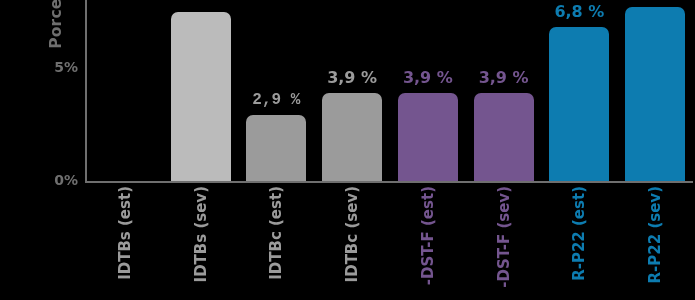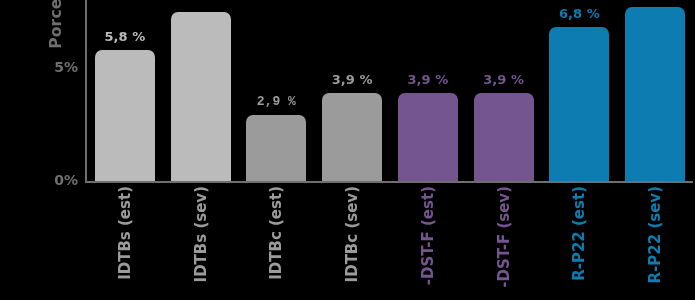--- a/index.html
+++ b/index.html
@@ -30,21 +30,21 @@
   
   .ytick{position:absolute;right:0;color:#6f6f6f;font-size:14px;font-weight:bold;white-space:nowrap;}
   .ytick-wrap{position:absolute;left:0;width:78px;text-align:right;}
 
   
   .bars{position:absolute;left:87px;top:0;width:606px;height:181px;}
   .bar-slot{position:absolute;bottom:0;height:181px;}
   .bar{position:absolute;left:0;right:0;bottom:0;border-radius:7px 7px 0 0;}
   .bar-label{
     position:absolute;left:50%;transform:translateX(-50%);
-    font-size:13px;font-weight:bold;white-space:nowrap;
+    font-size:16px;font-weight:bold;white-space:nowrap;
   }
 
   
   .xlabels{position:absolute;left:87px;top:186px;width:606px;height:114px;}
   .xlabel-slot{position:absolute;top:0;height:114px;overflow:hidden;}
   .xlabel{
     position:absolute;
     top:0; left:50%;
     transform-origin:0 0;
     transform:rotate(-90deg) translate(-100%,-50%);
@@ -65,24 +65,20 @@
   <div id="yticks">
       <div class="ytick-wrap" style="top: 172px;">
         <span class="ytick">0%</span>
       </div>
       <div class="ytick-wrap" style="top: 59px;">
         <span class="ytick">5%</span>
       </div>
     </div>
 
   <div class="bars" id="bars">
-      <div class="bar-slot" style="left: 7.875px; width: 60px;">
-        <div class="bar" title="IDTBs (est)" style="height: 131.08px; background: rgb(187, 187, 187);"></div>
-        <div class="bar-label" style="color: rgb(187, 187, 187); bottom: 137.08px;">5,8 %</div>
-      </div>
       <div class="bar-slot" style="left: 83.625px; width: 60px;">
         <div class="bar" title="IDTBs (sev)" style="height: 169.5px; background: rgb(187, 187, 187);"></div>
       </div>
       <div class="bar-slot" style="left: 159.375px; width: 60px; font-family: Liberation Mono, monospace;">
         <div class="bar" title="IDTBc (est)" style="height: 65.54px; background: rgb(155, 155, 155);"></div>
         <div class="bar-label" style="color: rgb(155, 155, 155); bottom: 71.54px;">2,9 %</div>
       </div>
       <div class="bar-slot" style="left: 235.125px; width: 60px;">
         <div class="bar" title="IDTBc (sev)" style="height: 88.14px; background: rgb(155, 155, 155);"></div>
         <div class="bar-label" style="color: rgb(155, 155, 155); bottom: 94.14px;">3,9 %</div>

